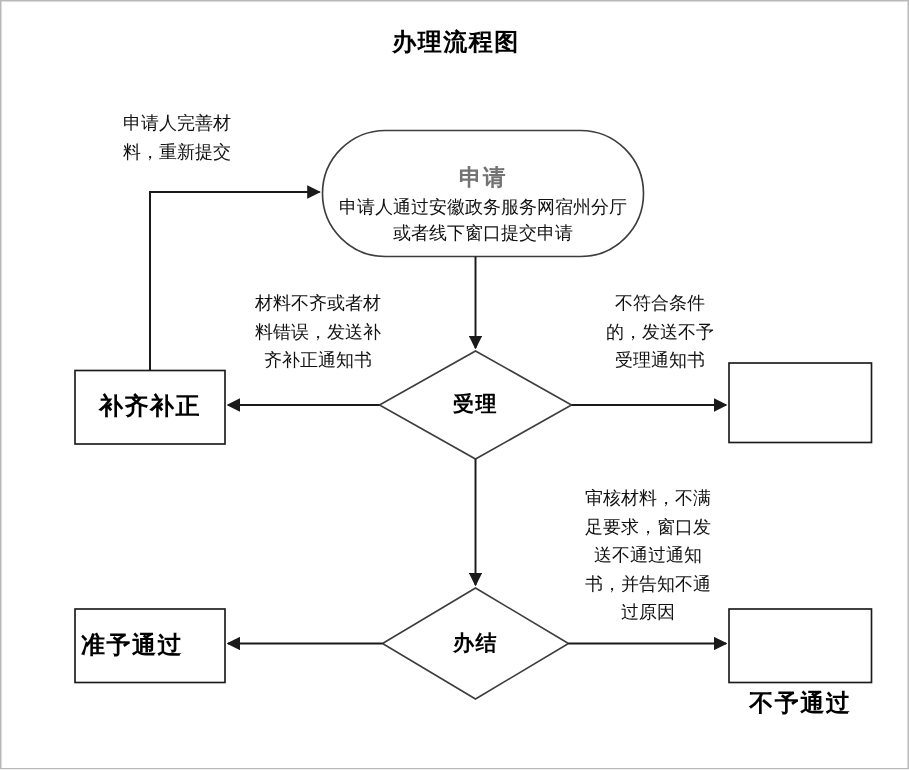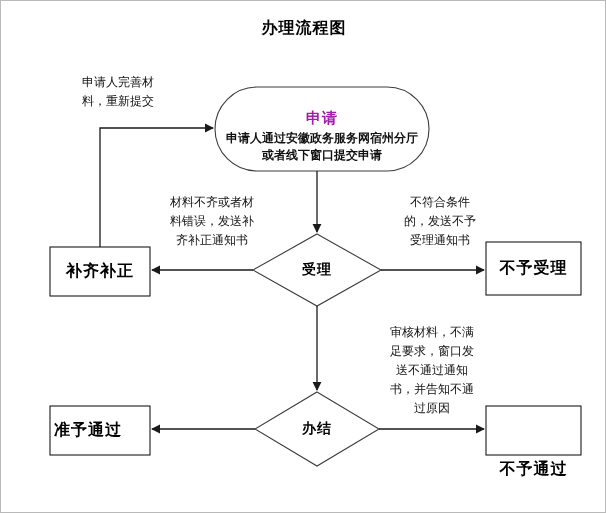--- a/index.html
+++ b/index.html
@@ -54,28 +54,28 @@
   }
   .diamond-text {
     font-size: 14px;
     font-weight: bold;
     color: #000000;
     letter-spacing: 1px;
   }
   .apply-title {
     font-size: 15px;
     font-weight: bold;
-    color: #a21caf;
+    color: #737373;
     letter-spacing: 1px;
     margin-bottom: 2px;
     margin-top: 14px;
   }
   .apply-desc {
     font-size: 12px;
-    font-weight: bold;
+    font-weight: normal;
     color: #111111;
     line-height: 17px;
     width: 200px;
     text-align: center;
   }
   .annotation {
     position: absolute;
     font-size: 12px;
     line-height: 19px;
     color: #111111;
@@ -138,23 +138,20 @@
   </div>
 
   <div class="node-label" style="left:252px; top:233px; width:128px; height:72px;">
     <div class="diamond-text">受理</div>
   </div>
 
   <div class="node-label" style="left:49px; top:246px; width:100px; height:49px;">
     <div class="box-text">补齐补正</div>
   </div>
 
-  <div class="node-label" style="left:485px; top:241px; width:95px; height:53px;">
-    <div class="box-text">不予受理</div>
-  </div>
 
   <div class="node-label" style="left:254px; top:391px; width:124px; height:74px;">
     <div class="diamond-text">办结</div>
   </div>
 
   <div class="node-label" style="left:49px; top:405px; width:76px; height:49px;">
     <div class="box-text">准予通过</div>
   </div>
 
   <div class="node-label" style="left:485px; top:405px; width:95px; height:49px;margin-top:39px;">

